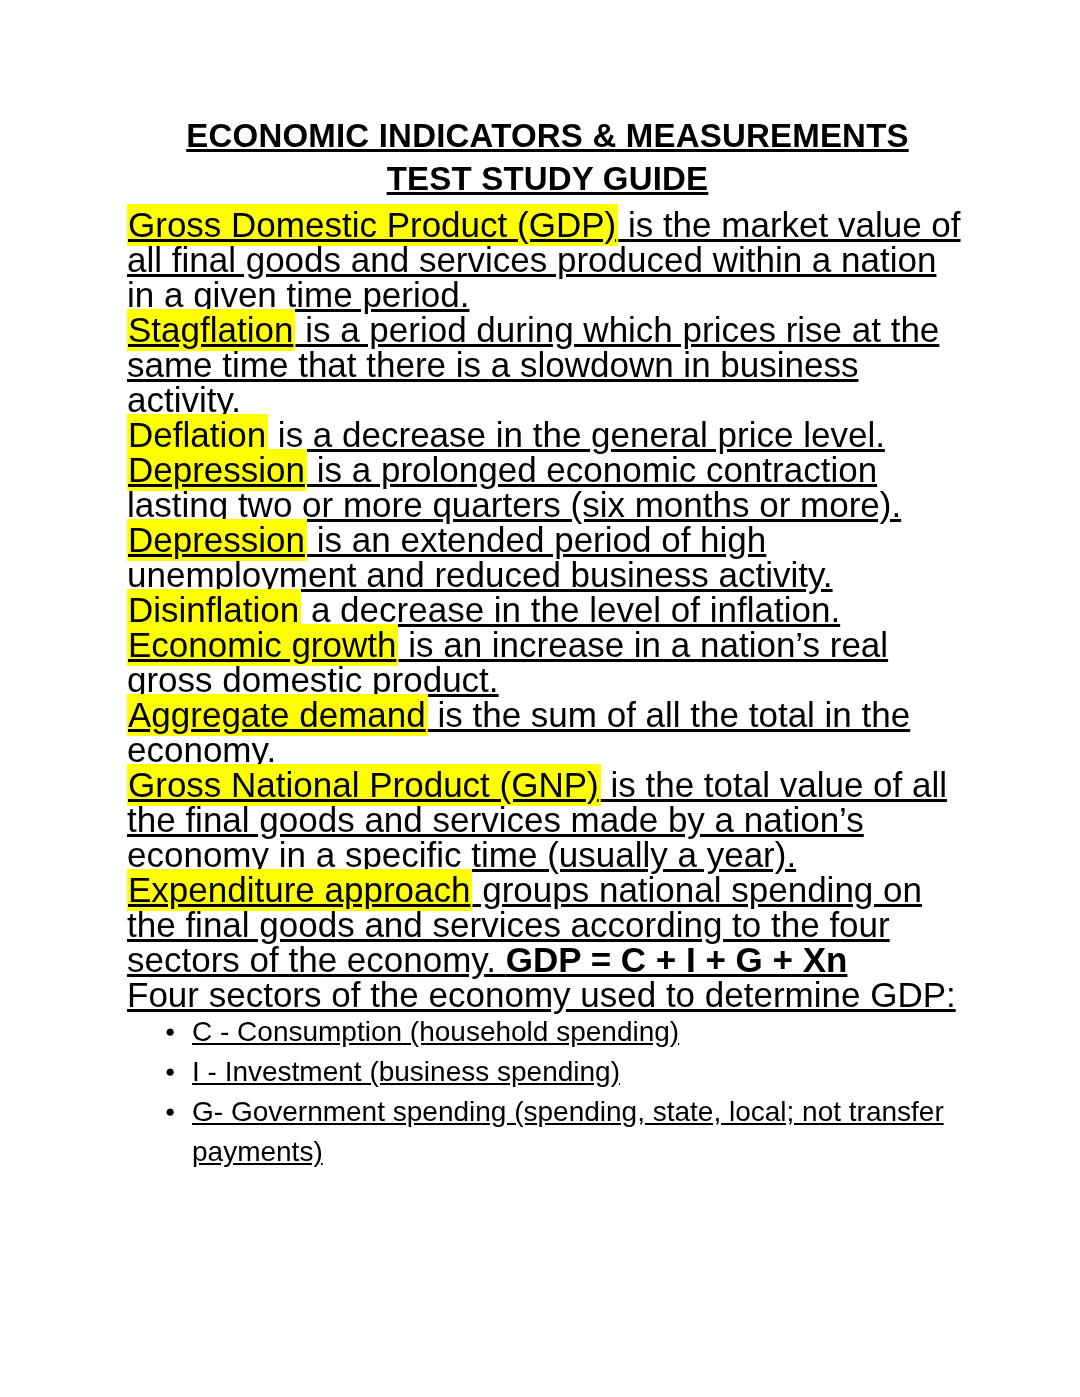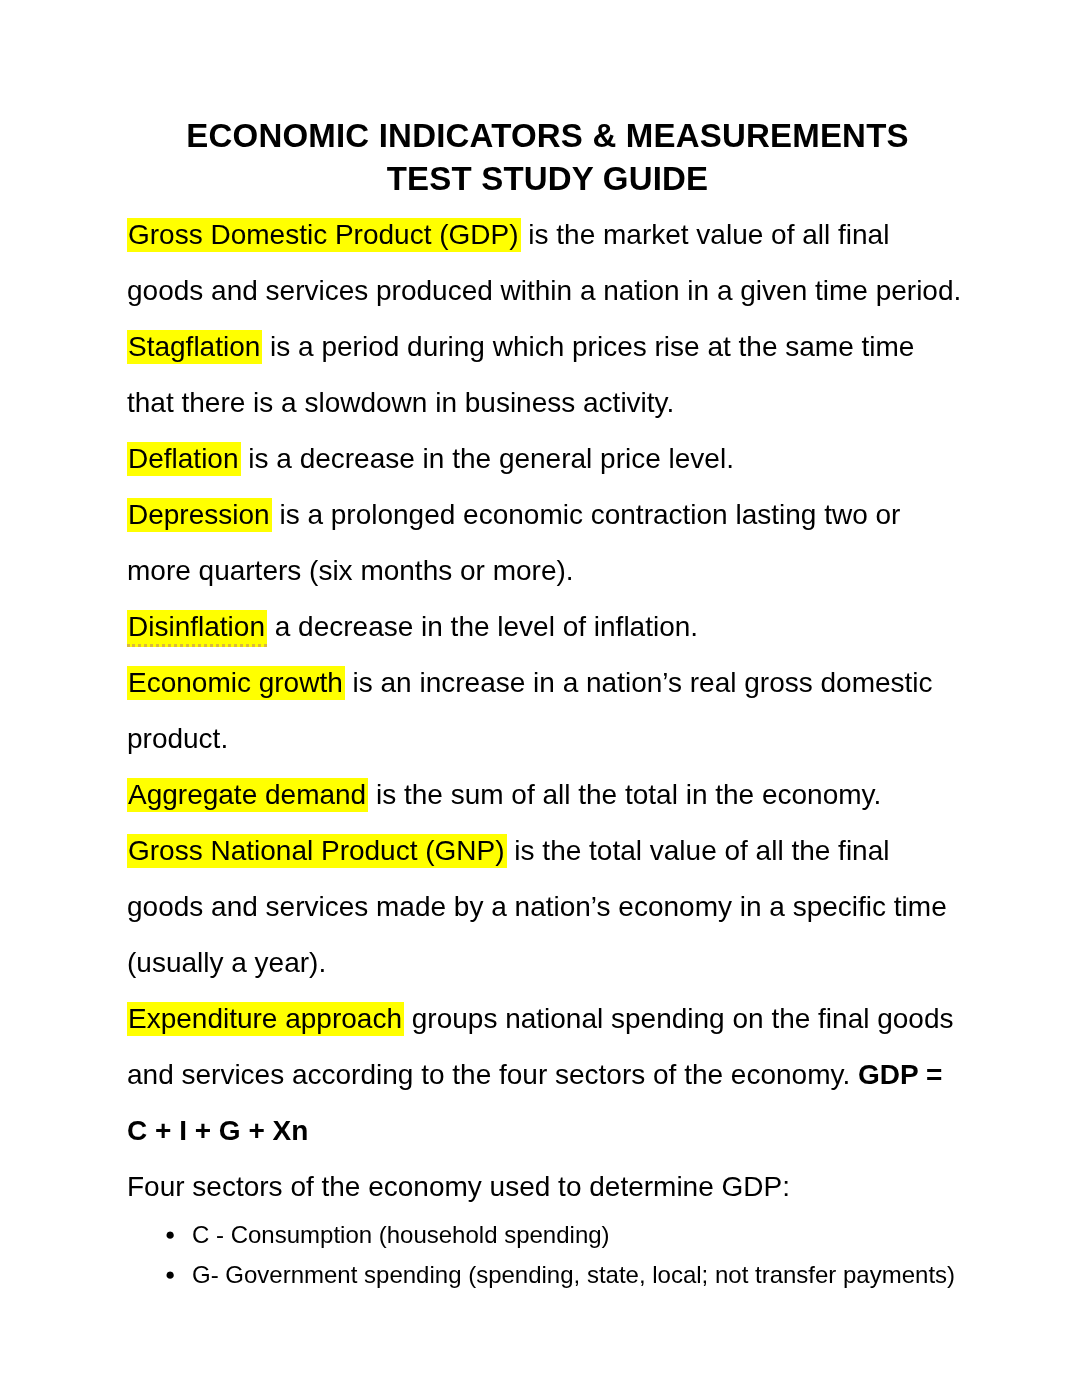--- a/index.html
+++ b/index.html
@@ -20,51 +20,52 @@
     font-family: "Liberation Sans", "DejaVu Sans", sans-serif;
   }
   .page {
     width: 1080px;
     height: 1397px;
     background: var(--bg-color);
     overflow: hidden;
   }
   .content {
     padding: 114px 112px 0 127px; 
+    text-decoration: underline;
   }
   .doc-title {
     margin: 0 0 7px 0;
     text-align: center;
     font-size: 33px;
     font-weight: bold;
     line-height: 43px;
     letter-spacing: 0.2px;
   }
   .doc-title .title-line { display: block; }
   p.para {
     margin: 0;
-    font-size: 28px;
-    line-height: 56px;
+    font-size: 35px;
+    line-height: 35px;
   }
   .hl {
     background: var(--hl-color);
     padding: 1px 2px 2px 1px;
   }
   .hl.spellcheck {
     border-bottom: 3px dotted rgba(190, 130, 110, 0.55);
   }
   .bold { font-weight: bold; }
   ul.bullets {
     margin: 0;
     padding: 0 0 0 65px;
     list-style: none;
   }
   ul.bullets li {
     position: relative;
-    font-size: 24px;
+    font-size: 28px;
     line-height: 40px;
   }
   ul.bullets li::before {
     content: "\25CF"; 
     position: absolute;
     left: -27px;
     top: 0;
     font-size: 17px;
     line-height: 40px;
   }
@@ -81,32 +82,34 @@
     </h1>
 
     <p class="para"><span class="hl">Gross Domestic Product (GDP)</span><span> is the market value of all final goods and services produced within a nation in a given time period.</span></p>
 
     <p class="para"><span class="hl">Stagflation</span><span> is a period during which prices rise at the same time that there is a slowdown in business activity.</span></p>
 
     <p class="para"><span class="hl">Deflation</span><span> is a decrease in the general price level.</span></p>
 
     <p class="para"><span class="hl">Depression</span><span> is a prolonged economic contraction lasting two or more quarters (six months or more).</span></p>
 
+    <p class="para"><span class="hl">Depression</span><span> is an extended period of high unemployment and reduced business activity.</span></p>
 
     <p class="para"><span class="hl spellcheck">Disinflation</span><span> a decrease in the level of inflation.</span></p>
 
     <p class="para"><span class="hl">Economic growth</span><span> is an increase in a nation’s real gross domestic product.</span></p>
 
     <p class="para"><span class="hl">Aggregate demand</span><span> is the sum of all the total in the economy.</span></p>
 
     <p class="para"><span class="hl">Gross National Product (GNP)</span><span> is the total value of all the final goods and services made by a nation’s economy in a specific time (usually a year).</span></p>
 
     <p class="para"><span class="hl">Expenditure approach</span><span> groups national spending on the final goods and services according to the four sectors of the economy. </span><span class="bold">GDP = C + I + G + Xn</span></p>
 
     <p class="para">Four sectors of the economy used to determine GDP:</p>
 
     <ul class="bullets">
       <li>C - Consumption (household spending)</li>
+      <li>I - Investment (business spending)</li>
       <li>G- Government spending (spending, state, local; not transfer payments)</li>
     </ul>
 
   </div>
 </div>
 
 </body></html>

